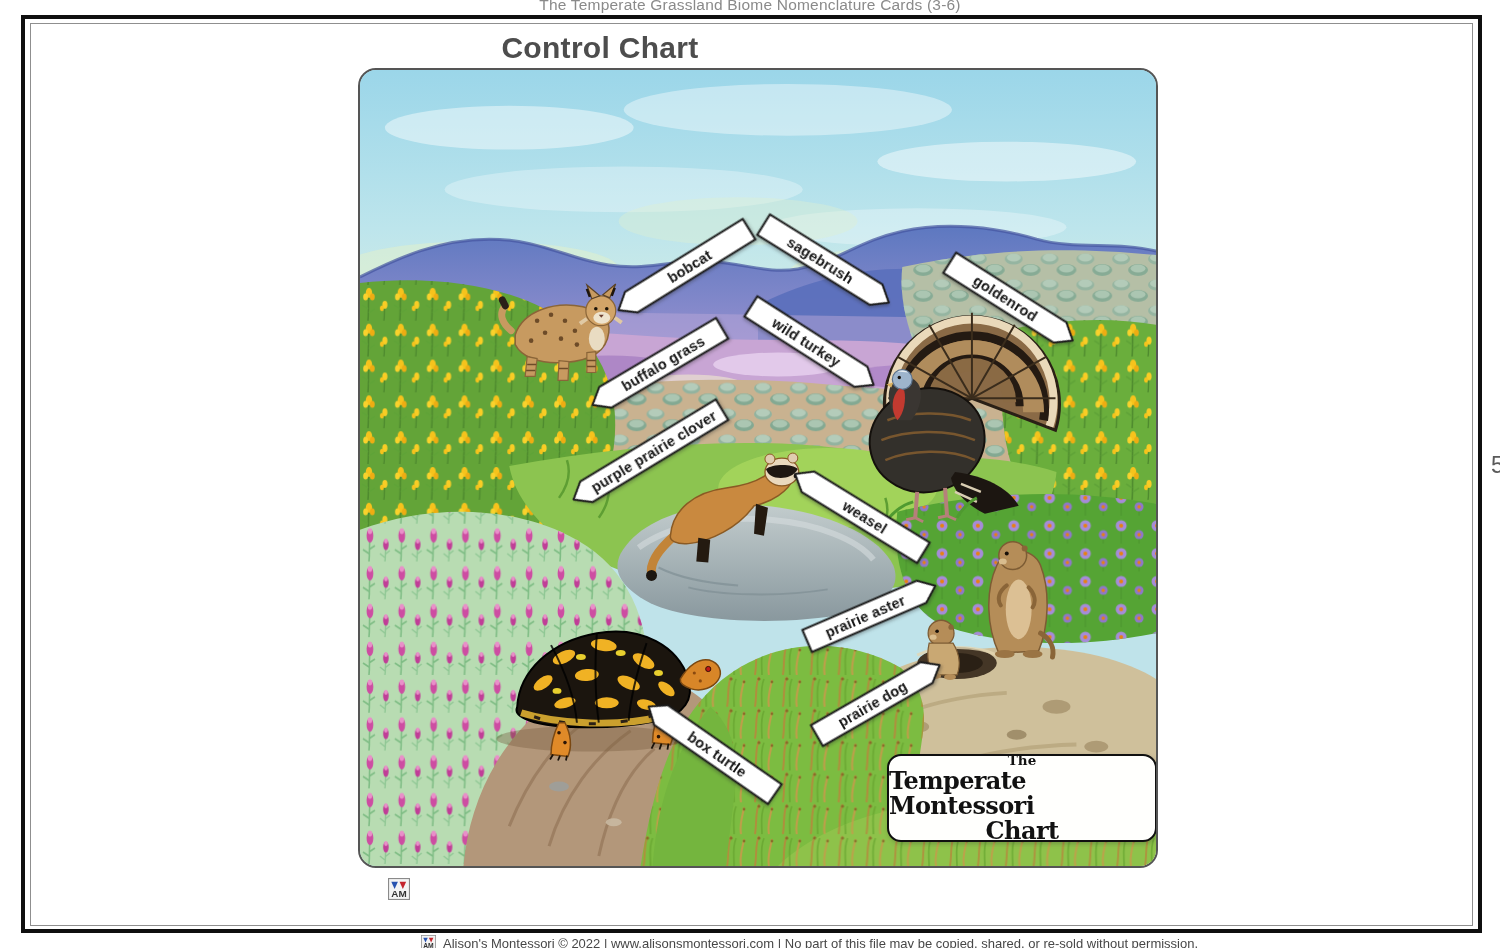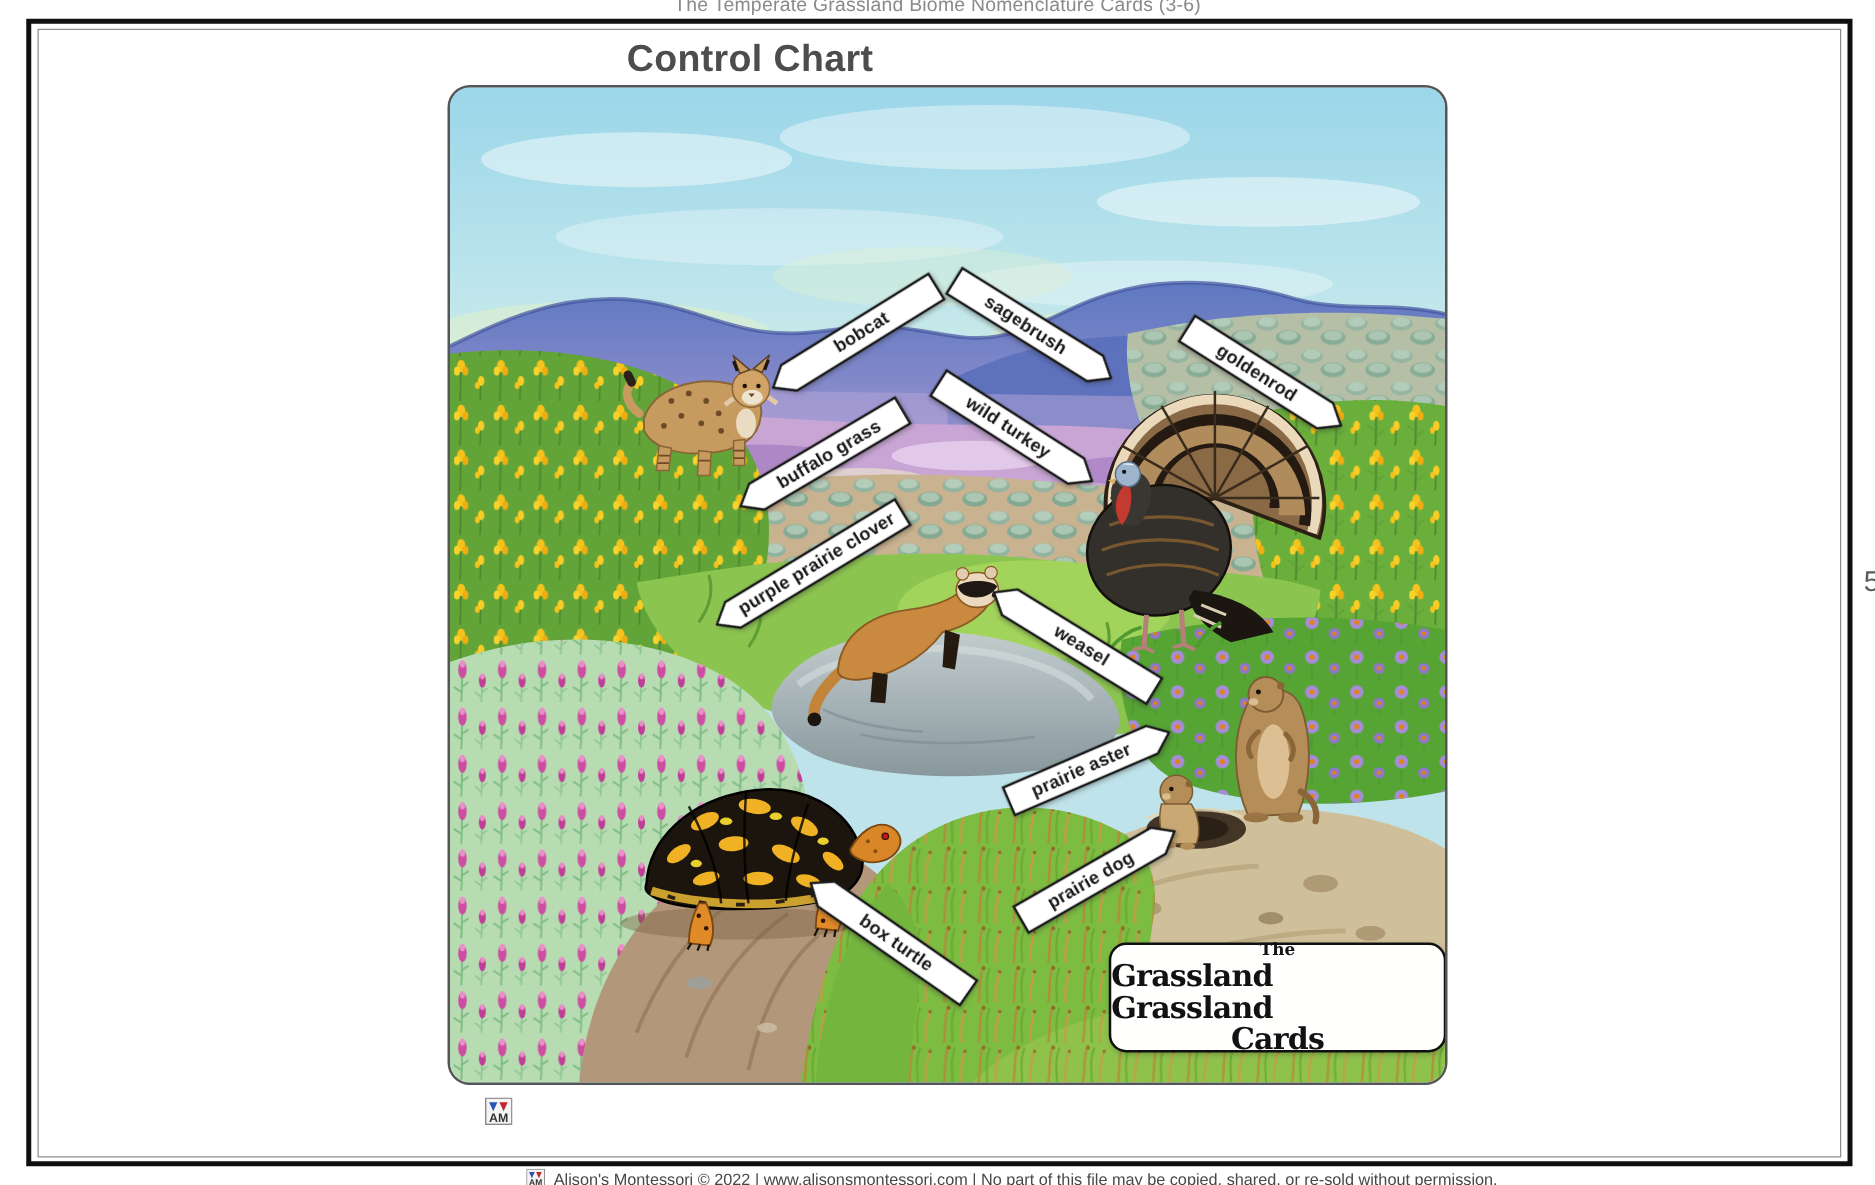--- a/index.html
+++ b/index.html
@@ -412,22 +412,22 @@
         <div class="callout tip-left" style="left: 274px; top: 666.5px; width: 156px; transform: rotate(34.8deg);">
           <svg class="shape" viewBox="0 0 156 27" preserveAspectRatio="none">
             <polygon points="1,13.5 16,1.5 154.5,1.5 154.5,25.5 16,25.5" fill="#ffffff" stroke="#1a1a1a" stroke-width="2"></polygon>
           </svg>
           <span class="txt">box turtle</span>
         </div>
       </div>
 
     <div class="biome-card">
       <div class="l1">The</div>
-      <div class="l2">Grassland Grassland</div>
-      <div class="l3">Cards</div>
+      <div class="l2">Temperate Montessori</div>
+      <div class="l3">Chart</div>
     </div>
   </div>
 
   <svg class="am-logo am-logo-small" width="22" height="22" viewBox="0 0 20 20">
     <rect x="0.5" y="0.5" width="19" height="19" fill="#f4f4f4" stroke="#8a8a8a" stroke-width="1"></rect>
     <path d="M3,3.5 L9,3.5 L6,10 Z" fill="#2853b0"></path>
     <path d="M10.5,3.5 L16.5,3.5 L13.5,10 Z" fill="#c4242c"></path>
     <text x="10" y="17.5" text-anchor="middle" font-size="9" font-weight="bold" fill="#333333" font-family="Liberation Sans, sans-serif">AM</text>
   </svg>
 

